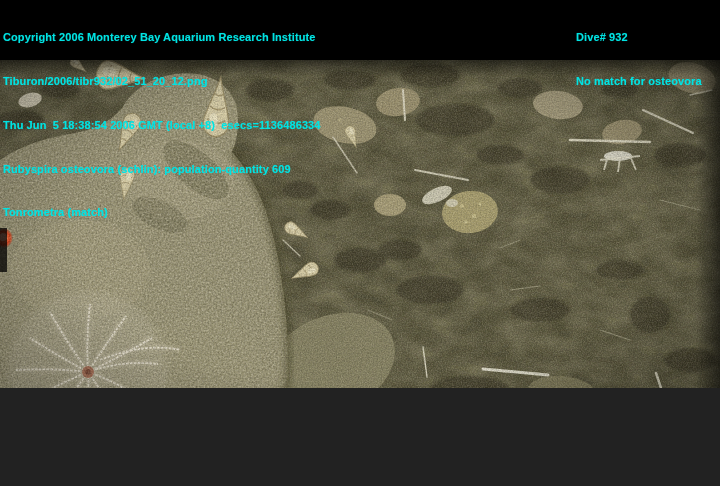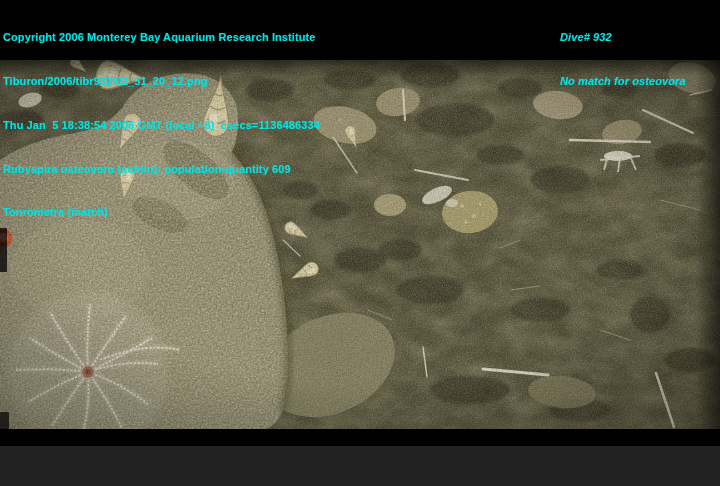--- a/index.html
+++ b/index.html
@@ -1,28 +1,28 @@
 <!DOCTYPE html>
 <html><head>
 <meta charset="utf-8">
 <style>
   html,body{margin:0;padding:0;background:#222;}
   .screen{
-    position:relative;width:720px;height:446px;background:#000;overflow:hidden;
+    position:relative;width:720px;height:388px;background:#000;overflow:hidden;
     font-family:"Liberation Sans",sans-serif;
   }
   .video-frame{position:absolute;left:0;top:60px;width:720px;height:369px;overflow:hidden;}
   .video-frame svg{display:block;}
   .ov{
     position:absolute;color:#00e3e3;font-weight:700;font-size:11px;
     line-height:14.6px;white-space:pre;letter-spacing:0.1px;
     text-shadow:0 0 1px rgba(0,227,227,0.4);z-index:5;
   }
   .ov-top-left{left:3px;top:1px;}
-  .ov-top-right{left:560px;top:1px;font-style:italic;}
+  .ov-top-right{left:576px;top:1px;}
   .ov-status{left:3px;top:466px;}
   .ov-status span{margin-right:11px;}
   .ov-status span:last-child{margin-right:0;}
 </style>
 </head>
 <body>
 
 <div class="screen">
 
   <div class="video-frame">
@@ -246,21 +246,21 @@
       <rect x="696" y="0" width="24" height="369" fill="url(#rightShade)"></rect>
       <rect x="0" y="0" width="720" height="369" fill="url(#vign)"></rect>
       <rect x="0" y="168" width="7" height="44" fill="#000" opacity="0.75"></rect>
       <rect x="0" y="352" width="9" height="17" fill="#000" opacity="0.7"></rect>
     </svg>
   </div>
 
   <div class="ov ov-top-left">
     <div>Copyright 2006 Monterey Bay Aquarium Research Institute</div>
     <div>Tiburon/2006/tibr932/02_51_20_12.png</div>
-    <div>Thu Jan  5 18:38:54 2006 GMT (local +8)  esecs=1136486334</div>
+    <div>Thu Jun  5 18:38:54 2006 GMT (local +8)  esecs=1136486334</div>
     <div>Rubyspira osteovora (schlin): population-quantity 609</div>
     <div>Tonrometra (match)</div>
   </div>
 
   <div class="ov ov-top-right">
     <div>Dive# 932</div>
     <div>No match for osteovora</div>
   </div>
 
   <div class="ov ov-status">

